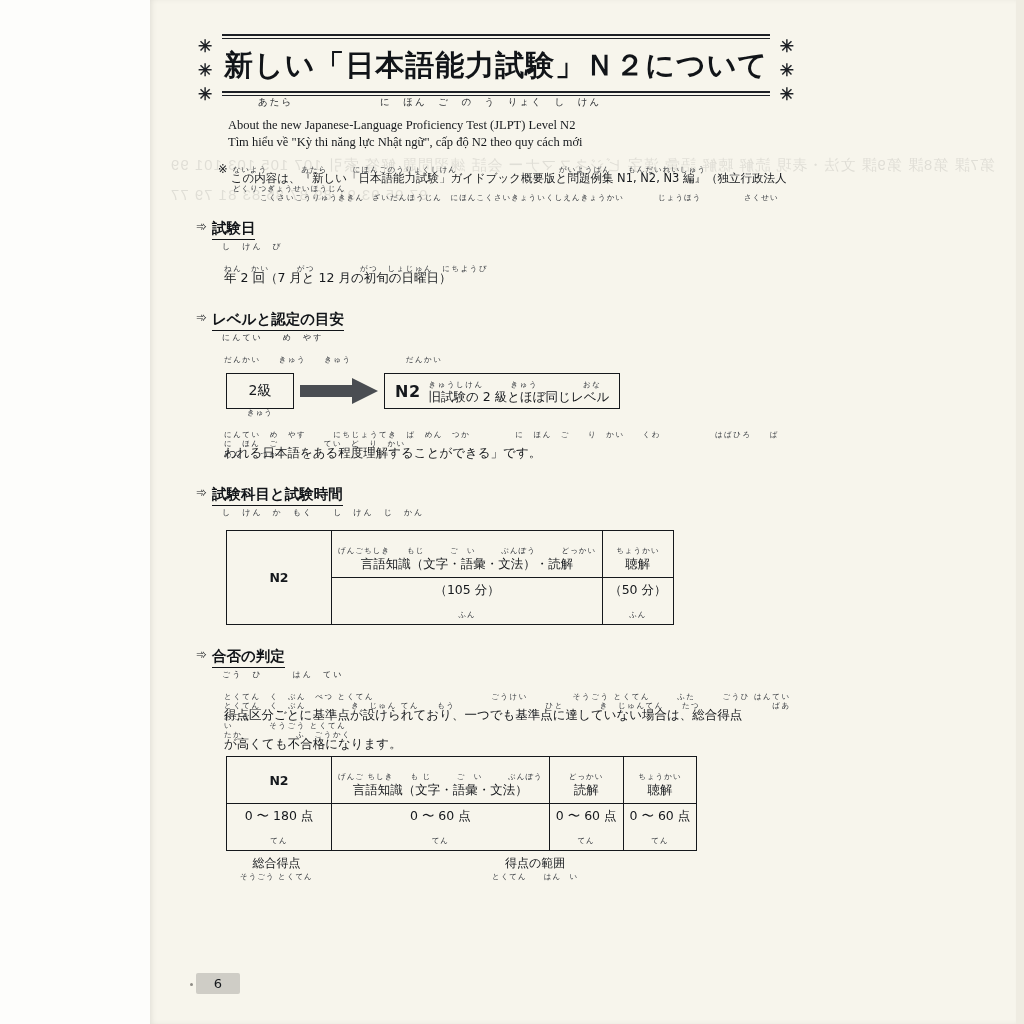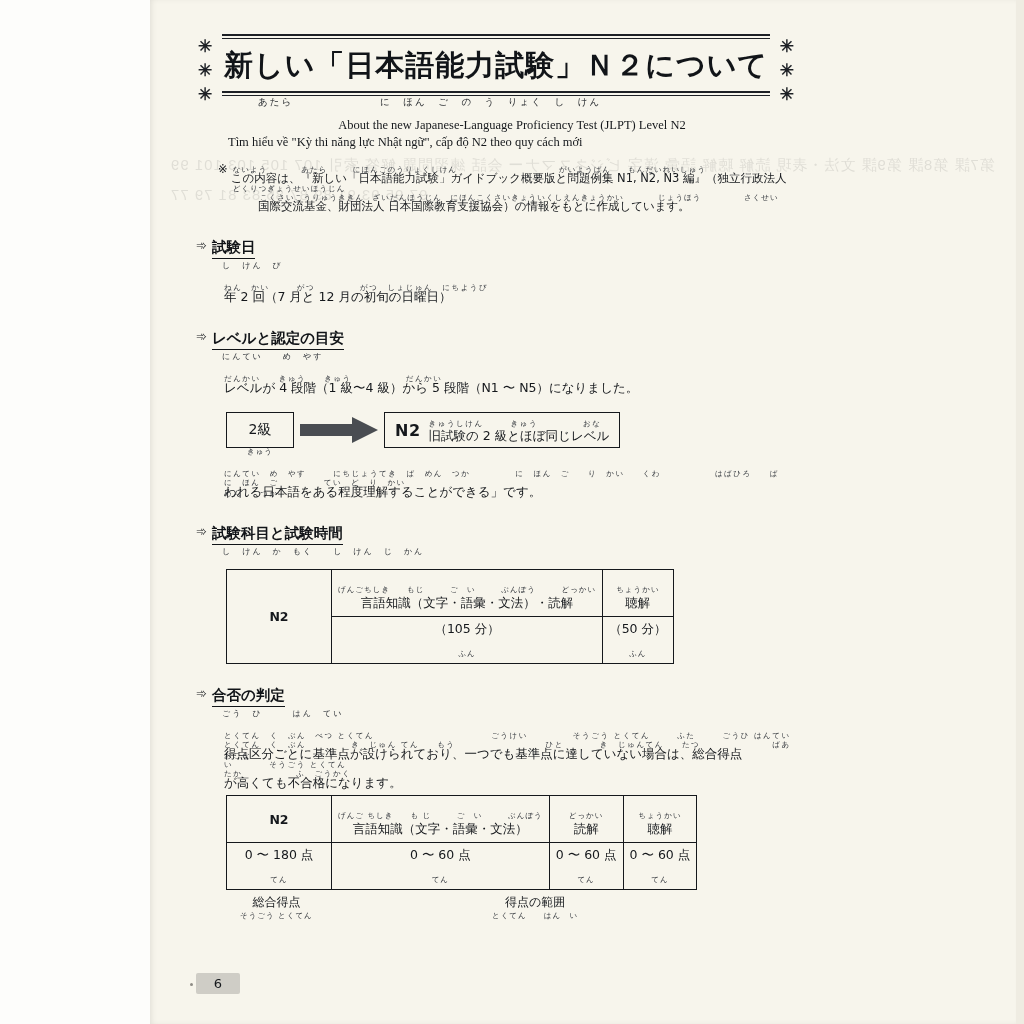--- a/index.html
+++ b/index.html
@@ -110,21 +110,20 @@
     font-size: 9.5px;
     color: #2a2d31;
     letter-spacing: 2px;
     font-family: "DejaVu Sans", sans-serif;
   }
   .subtitle-en {
     font-family: "Liberation Serif", serif;
     font-size: 12.5px;
     margin: 9px 0 0 32px;
     color: #15181c;
-    text-align: center;
   }
   .subtitle-vi {
     font-family: "Liberation Serif", serif;
     font-size: 12.5px;
     margin: 2px 0 0 32px;
     color: #15181c;
   }
   .note {
     font-family: "DejaVu Sans", sans-serif;
     font-size: 11.5px;
@@ -292,21 +291,20 @@
     <div class="note">
       <div style="display:flex;">
         <span>※</span>
         <span style="margin-left:3px;">
           <span class="ruby">ないよう　　　　あたら　　　にほんごのうりょくしけん　　　　　　　　　　　　がいようばん　　もんだいれいしゅう　　　　　　　　　　　　　どくりつぎょうせいほうじん</span>
           <span>この内容は、『新しい「日本語能力試験」ガイドブック概要版と問題例集 N1, N2, N3 編』（独立行政法人</span>
         </span>
       </div>
       <div class="note-line2">
         <span class="ruby">こくさいこうりゅうききん　ざいだんほうじん　にほんこくさいきょういくしえんきょうかい　　　　じょうほう　　　　　さくせい</span>
-        <span>国際交流基金、財団法人 日本国際教育支援協会）の情報をもとに作成しています。</span>
       </div>
     </div>
 
     <div class="section">
       <div class="sec-head">
         <span class="arrow-bullet">➾</span>
         <span class="sec-title">試験日</span>
       </div>
       <div class="sec-ruby">し　けん　び</div>
       <div class="body-text">
@@ -316,21 +314,20 @@
     </div>
 
     <div class="section">
       <div class="sec-head">
         <span class="arrow-bullet">➾</span>
         <span class="sec-title">レベルと認定の目安</span>
       </div>
       <div class="sec-ruby">にんてい　　め　やす</div>
       <div class="body-text">
         <span class="rb">だんかい　　きゅう　　きゅう　　　　　　だんかい</span>
-        <span>レベルが 4 段階（1 級〜4 級）から 5 段階（N1 〜 N5）になりました。</span>
       </div>
 
       <div class="level-row">
         <div class="box-old">
           <span>2級</span>
           <span class="rb2">きゅう</span>
         </div>
         <div class="arrow-big">
           <svg width="78" height="26" viewBox="0 0 78 26">
             <polygon points="0,7 52,7 52,0 78,13 52,26 52,19 0,19" fill="#4a4d52"></polygon>

